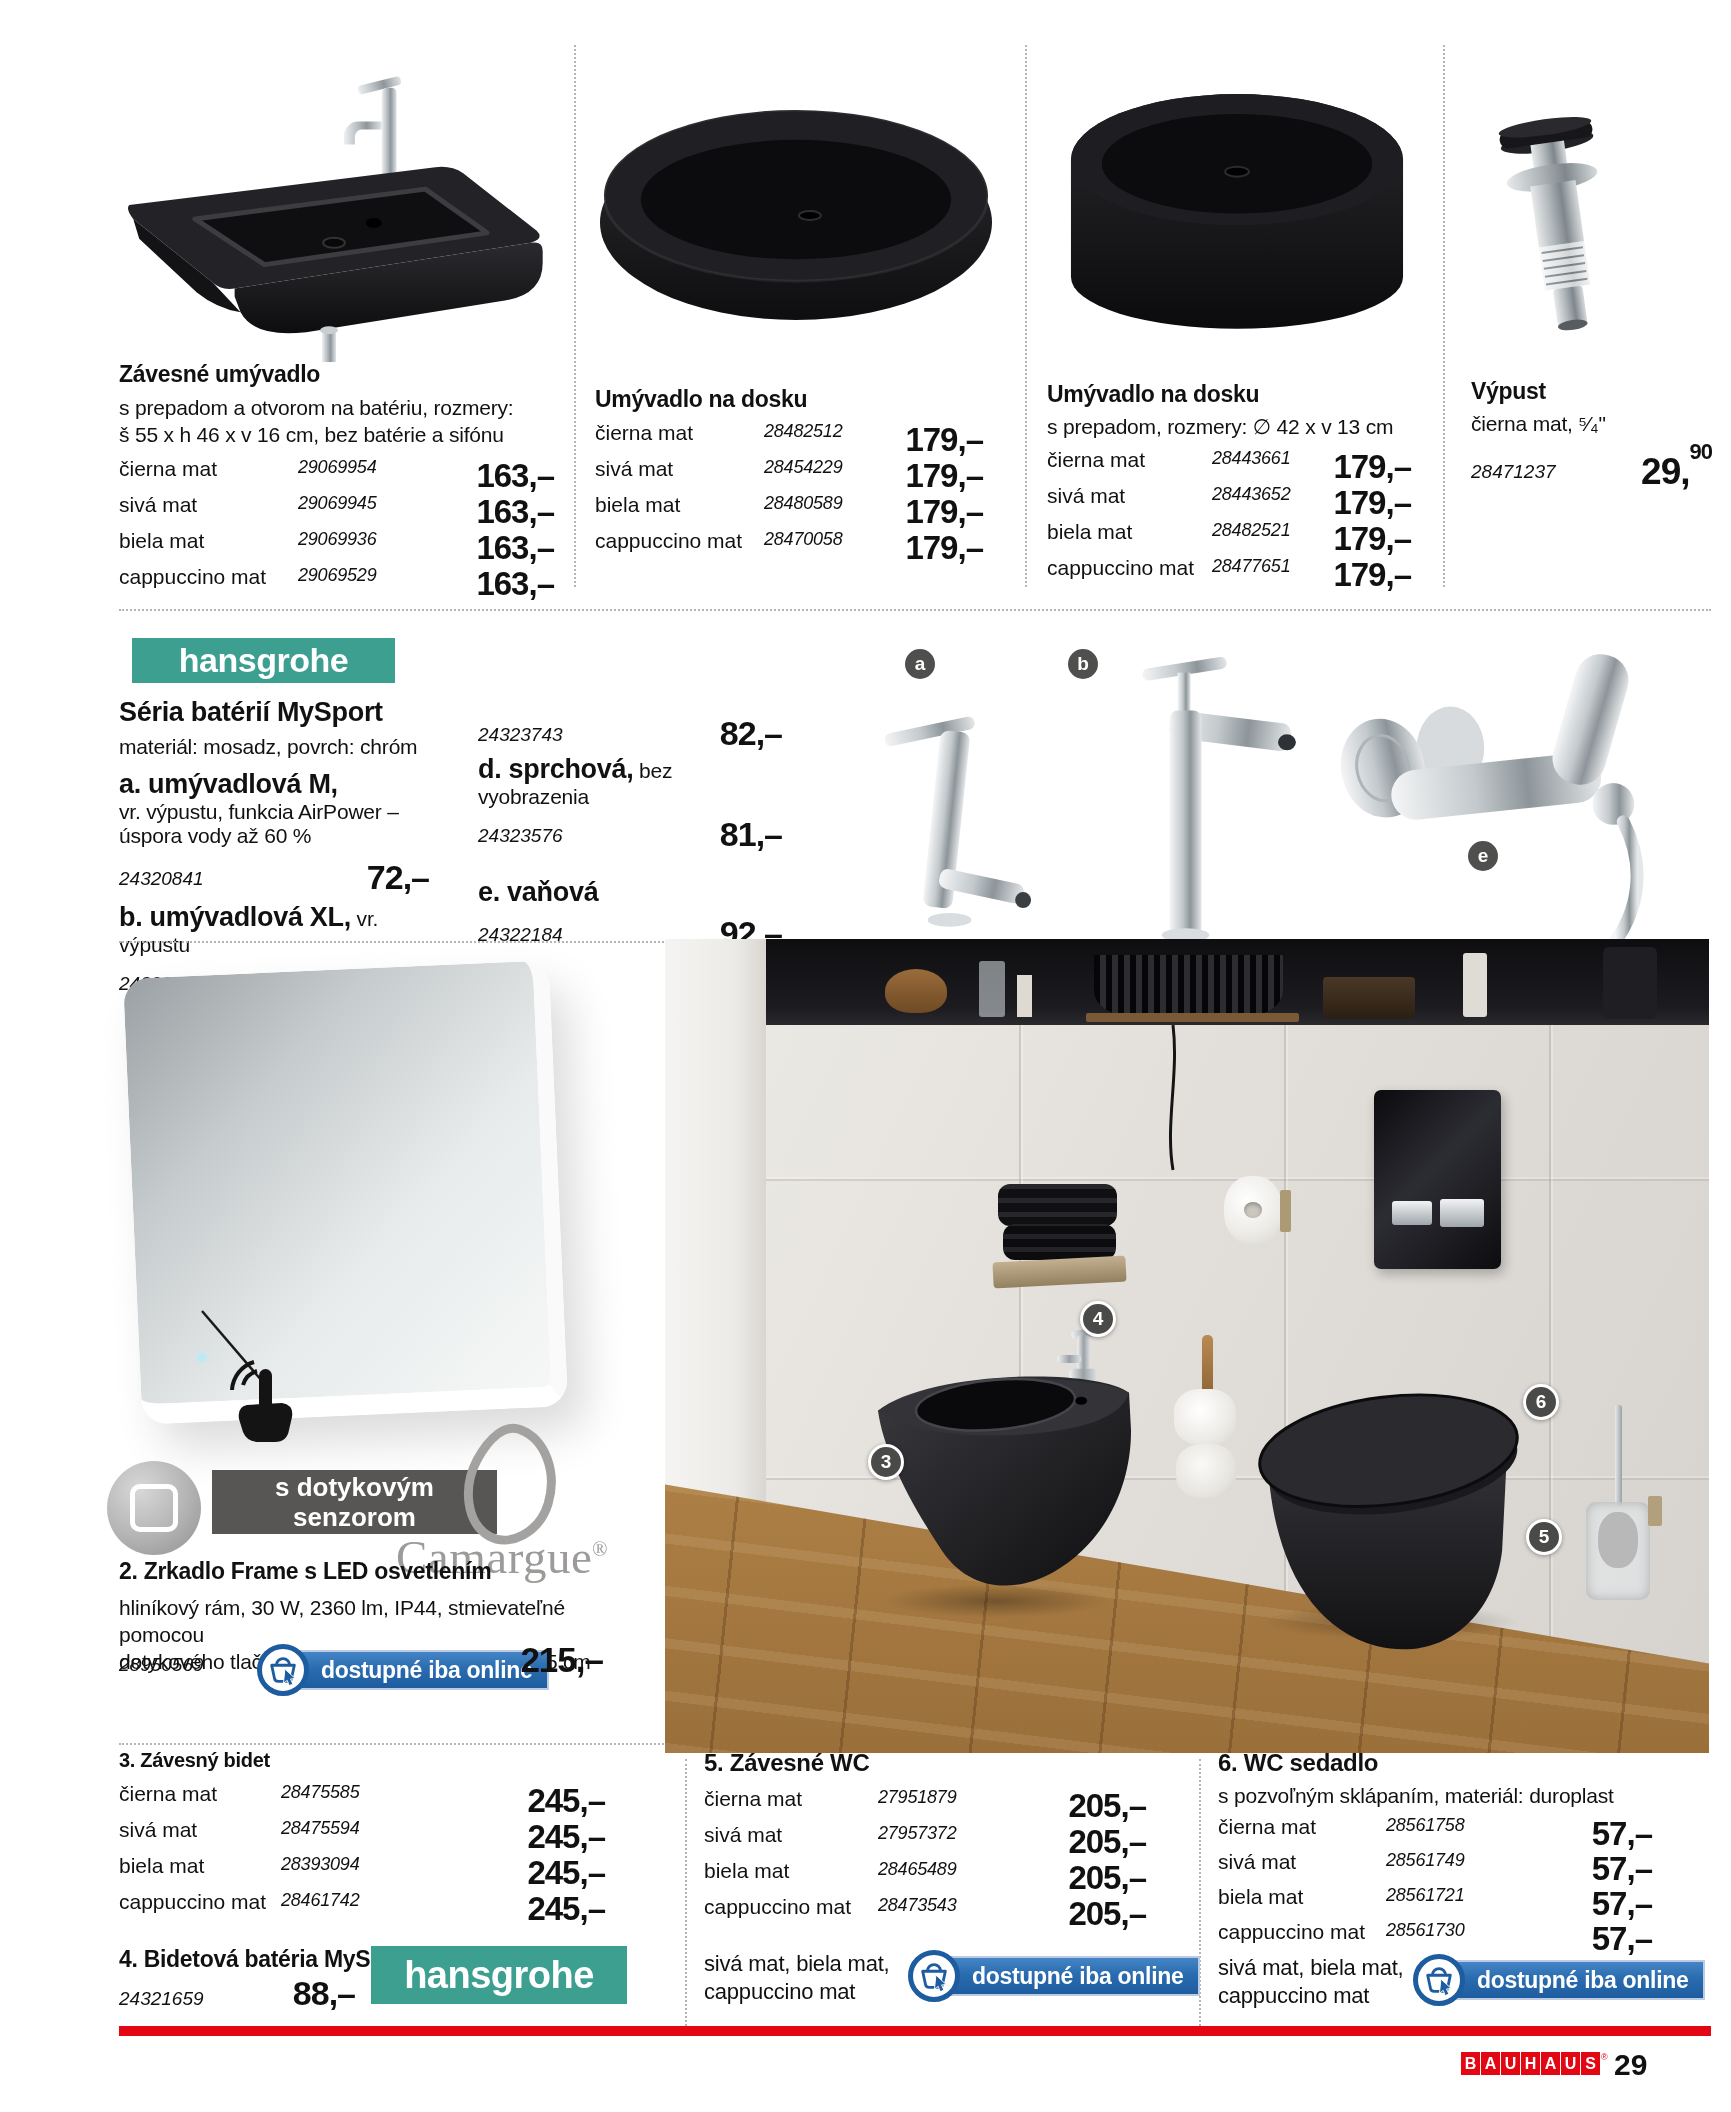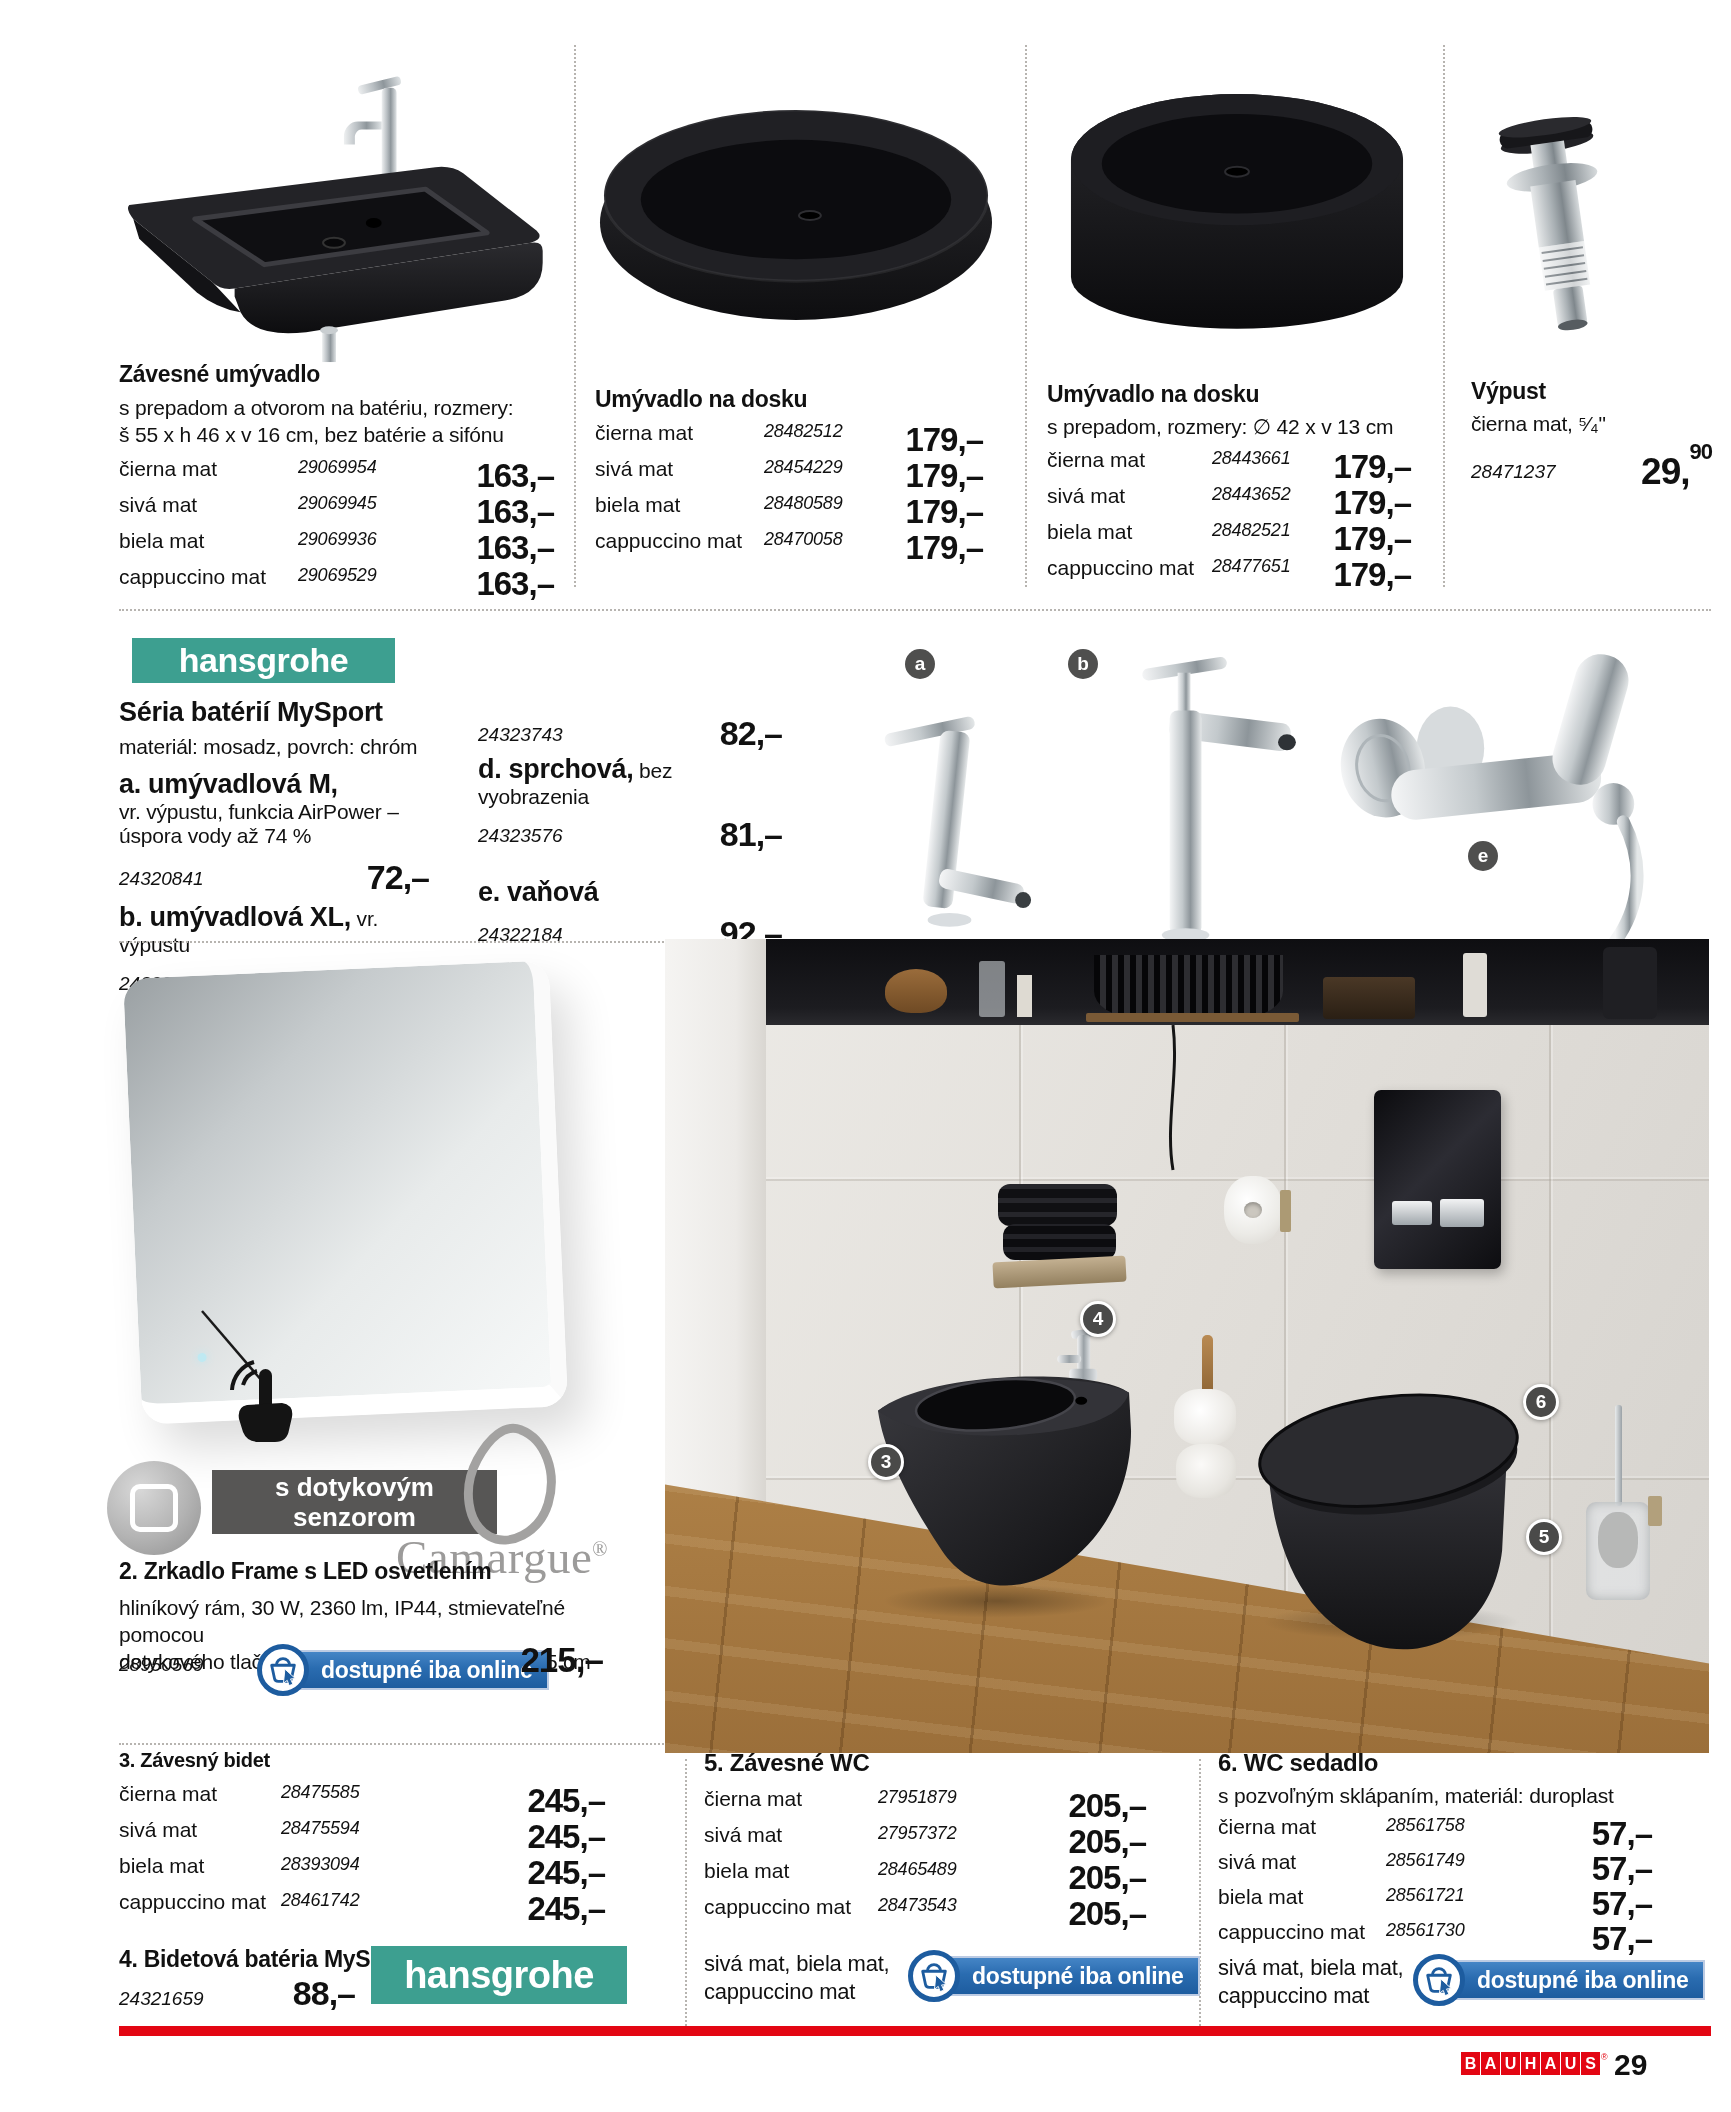--- a/index.html
+++ b/index.html
@@ -253,21 +253,21 @@
   <div class="abs hglogo" style="left:132px;top:638px;width:263px;height:45px;font-size:34px">
     <span>hansgrohe</span>
   </div>
 
   <div class="abs" style="left:119px;top:697px;width:310px">
     <div class="hgline-b">Séria batérií MySport</div>
     <div class="hgline" style="margin-top:7px">materiál: mosadz, povrch: chróm</div>
     <div style="margin-top:10px">
       <span class="hgline-b">a. umývadlová M,</span><br>
       <span class="hgline">vr. výpustu, funkcia AirPower –</span><br>
-      <span class="hgline">úspora vody až 74 %</span>
+      <span class="hgline">úspora vody až 60 %</span>
     </div>
     <div style="position:relative;height:40px;margin-top:10px">
       <span class="sku-it" style="position:absolute;left:0;top:10px">24320841</span>
       <span class="bigprice" style="position:absolute;right:0;top:0"><span>72</span><span class="suf">,–</span></span>
     </div>
     <div style="margin-top:4px">
       <span class="hgline-b">b. umývadlová XL,</span><span class="hgline"> vr. výpustu</span>
     </div>
     <div style="position:relative;height:40px;margin-top:6px">
       <span class="sku-it" style="position:absolute;left:0;top:10px">24323910</span>

